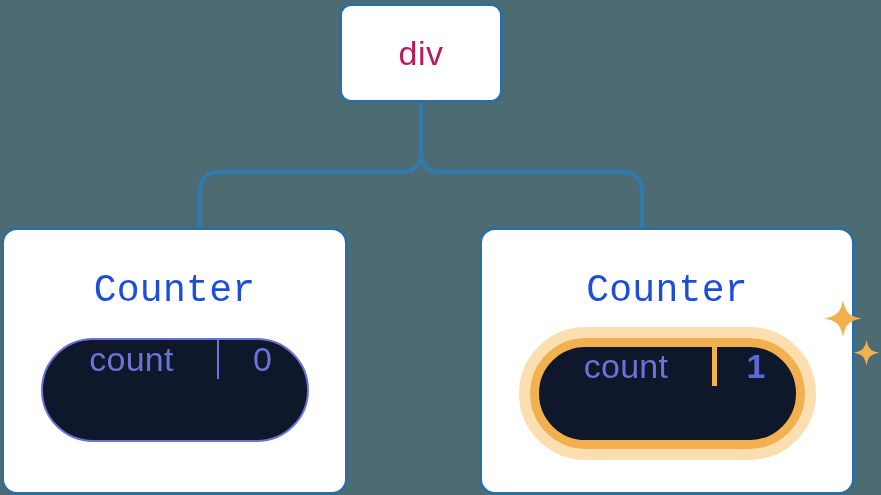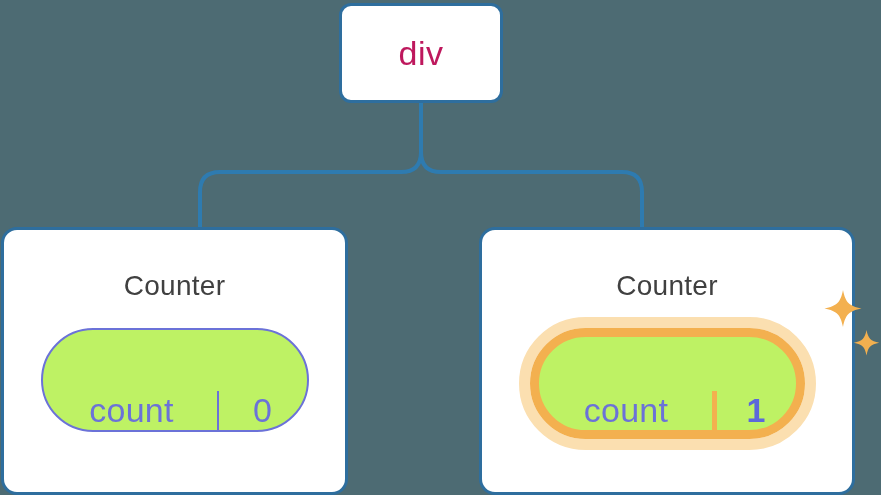--- a/index.html
+++ b/index.html
@@ -67,38 +67,39 @@
     top: 227px;
     width: 347px;
   }
   #node-counter-right {
     left: 479px;
     top: 227px;
     width: 376px;
   }
   .node-counter .node-title {
     margin-top: 42px;
-    font-size: 28px;
-    color: #404040;
+    font-size: 38px;
+    color: #1d4ed8;
     letter-spacing: 0.3px;
     line-height: 1;
+    font-family: Liberation Mono, monospace;
   }
 
   
   .pill-wrap {
     position: relative;
     margin-top: 28px;
   }
   .pill {
     position: relative;
     box-sizing: border-box;
     display: flex;
-    align-items: flex-end;
+    align-items: flex-start;
     border-radius: 999px;
-    background: #bef264;
+    background: #0f172a;
   }
   .pill .pill-key,
   .pill .pill-val {
     display: flex;
     align-items: center;
     justify-content: center;
     box-sizing: border-box;
   }
   .pill .pill-key {
     font-size: 34px;

